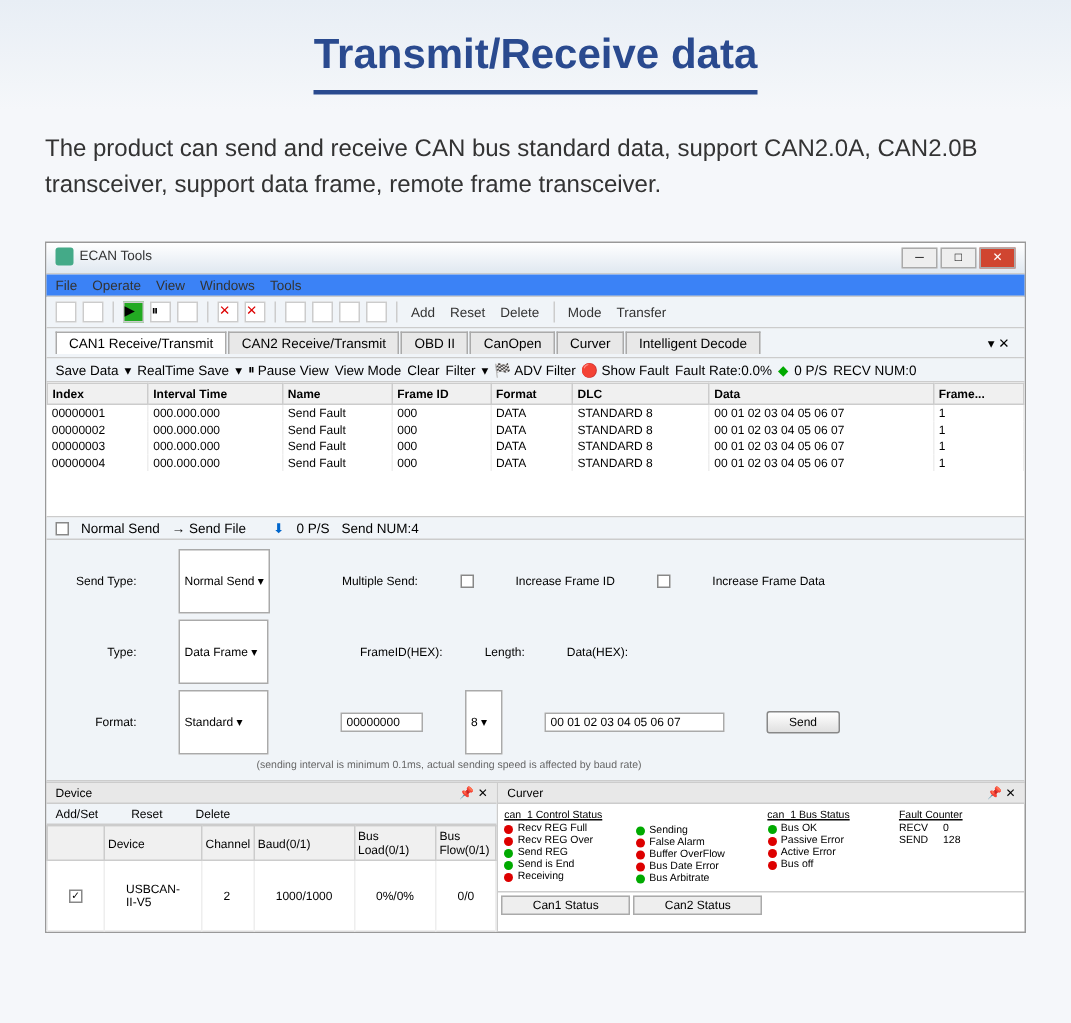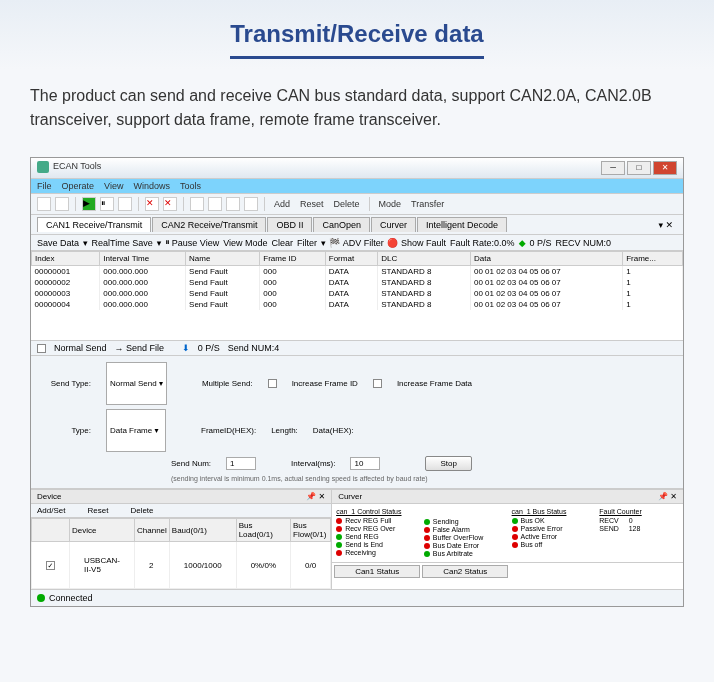--- a/index.html
+++ b/index.html
@@ -1,45 +1,45 @@
 <!DOCTYPE html>
 <html><head>
 <meta charset="utf-8">
 <style>
 *{margin:0;padding:0;box-sizing:border-box;font-family:Arial,sans-serif}
 body{width:714px;height:682px;background:#f5f7fa;overflow:hidden}
 .header-section{background:linear-gradient(180deg,#e8eef5 0%,#f5f7fa 100%);padding:20px 30px 10px;text-align:center}
-.header-title{font-size:24px;font-weight:bold;color:#2a4a8f;display:inline-block;padding-bottom:8px;border-bottom:3px solid #2a4a8f}
+.header-title{font-size:28px;font-weight:bold;color:#2a4a8f;display:inline-block;padding-bottom:8px;border-bottom:3px solid #2a4a8f}
 .desc-section{padding:15px 30px;font-size:16px;color:#333;line-height:1.5}
 .app-screenshot{margin:10px 30px;border:1px solid #999;background:#fff;font-size:9px}
 .titlebar{background:linear-gradient(180deg,#fff 0%,#e0e8f0 100%);padding:3px 6px;display:flex;align-items:flex-start;border-bottom:1px solid #ccc}
 .titlebar-icon{width:12px;height:12px;background:#4a8;border-radius:2px;margin-right:4px}
 .titlebar-title{flex:1;color:#333}
 .win-controls{display:flex;gap:2px}
 .win-btn{width:24px;height:14px;border:1px solid #aaa;background:#eee;text-align:center;font-size:8px;line-height:12px}
 .win-close{background:#d04530;color:#fff}
-.menubar{background:#7dd3fc;padding:2px 6px;border-bottom:1px solid #ccc;display:flex;gap:10px}
+.menubar{background:#3b82f6;padding:2px 6px;border-bottom:1px solid #ccc;display:flex;gap:10px}
 .menubar span{color:#333;cursor:default}
 .toolbar{background:#f0f4f8;padding:3px 6px;border-bottom:1px solid #ccc;display:flex;align-items:center;gap:4px;flex-wrap:wrap}
 .tb-btn{width:14px;height:14px;border:1px solid #ccc;background:#fff;display:inline-block}
 .tb-sep{width:1px;height:14px;background:#ccc;margin:0 2px}
 .tb-label{color:#333;padding:0 3px}
 .tabs-row{background:#f0f4f8;padding:2px 6px;border-bottom:1px solid #ccc;display:flex;gap:1px;align-items:center}
 .tab{padding:2px 8px;border:1px solid #aaa;background:#e8e8e8;border-bottom:none;font-size:9px}
 .tab.active{background:#fff}
 .tabs-close{margin-left:auto;padding:0 4px}
 .secondary-bar{background:#f0f4f8;padding:2px 6px;border-bottom:1px solid #ccc;display:flex;align-items:center;gap:4px;flex-wrap:wrap}
 .sb-item{display:flex;align-items:center;gap:2px}
 .data-table{width:100%;border-collapse:collapse;font-size:8px}
-.data-table th{background:#f0f0f0;border:1px solid #ccc;padding:2px 3px;text-align:left;font-weight:normal}
+.data-table th{background:#f0f0f0;border:1px solid #ccc;padding:2px 3px;text-align:left;font-weight:bold}
 .data-table td{padding:1px 3px;border-right:1px solid #eee}
 .table-area{height:90px;overflow:hidden;background:#fff;border-bottom:1px solid #ccc}
 .send-tabs{background:#f0f4f8;padding:2px 6px;border-bottom:1px solid #ccc;display:flex;gap:8px;align-items:center}
 .transmit-panel{background:#f0f4f8;padding:6px 10px;border-bottom:1px solid #ccc;position:relative}
-.form-row{display:flex;gap:15px;align-items:center;margin-bottom:4px;font-size:8px}
+.form-row{display:flex;gap:28px;align-items:center;margin-bottom:4px;font-size:8px}
 .form-label{min-width:50px;text-align:right}
 .form-input{border:1px solid #aaa;background:#fff;padding:1px 3px;font-size:8px}
 .dropdown{border:1px solid #aaa;background:#fff;padding:16px 3px;font-size:8px;min-width:60px}
 .btn-std{border:1px solid #888;background:linear-gradient(180deg,#fff,#e0e0e0);padding:2px 14px;font-size:8px;border-radius:2px}
 .note-text{font-size:7px;color:#666;margin-left:130px}
 .bottom-panels{display:flex;border-top:1px solid #ccc}
 .device-panel{flex:1;border-right:1px solid #ccc}
 .status-panel{flex:1.2}
 .panel-header{background:#e8e8e8;padding:2px 6px;border-bottom:1px solid #ccc;display:flex;justify-content:space-between;font-size:8px}
 .panel-toolbar{background:#f0f4f8;padding:2px 6px;border-bottom:1px solid #ccc;font-size:8px;display:flex;gap:22px}
@@ -214,30 +214,31 @@
       <span class="dropdown"><span>Normal Send</span> ▾</span>
       <span style="margin-left:20px">Multiple Send:</span>
       <span class="checkbox"></span>
       <span>Increase Frame ID</span>
       <span class="checkbox"></span>
       <span>Increase Frame Data</span>
     </div>
     <div class="form-row">
       <span class="form-label">Type:</span>
       <span class="dropdown"><span>Data Frame</span> ▾</span>
-      <span style="margin-left:20px">FrameID(HEX):</span>
+      <span style="margin-left:33px">FrameID(HEX):</span>
       <span>Length:</span>
       <span>Data(HEX):</span>
     </div>
     <div class="form-row">
-      <span style="margin-left:130px">Send Num:</span>
-      <input class="form-input" style="width: 30px;" value="1">
-      <span style="margin-left:20px">Interval(ms):</span>
-      <input class="form-input" style="width: 30px;" value="10">
-      <button class="btn-std" style="margin-left:30px">Stop</button>
+      <span class="form-label">Format:</span>
+      <span class="dropdown"><span>Standard</span> ▾</span>
+      <input class="form-input" style="width: 55px; margin-left: 20px;" value="00000000">
+      <span class="dropdown" style="min-width:25px"><span>8</span> ▾</span>
+      <input class="form-input" style="width: 120px;" value="00 01 02 03 04 05 06 07">
+      <button class="btn-std">Send</button>
     </div>
     <div class="note-text">(sending interval is minimum 0.1ms, actual sending speed is affected by baud rate)</div>
   </div>
 
   <div class="bottom-panels">
     <div class="device-panel">
       <div class="panel-header">
         <span>Device</span>
         <span>📌 ✕</span>
       </div>
@@ -347,17 +348,13 @@
           <div class="status-item"><span>SEND</span>&nbsp;&nbsp;<span>128</span></div>
         </div>
       </div>
       <div class="status-tabs">
         <div class="status-tab">Can1 Status</div>
         <div class="status-tab">Can2 Status</div>
       </div>
     </div>
   </div>
 
-  <div class="statusbar">
-    <span class="status-dot"></span>
-    <span>Connected</span>
-  </div>
 </div>
 
 </body></html>

